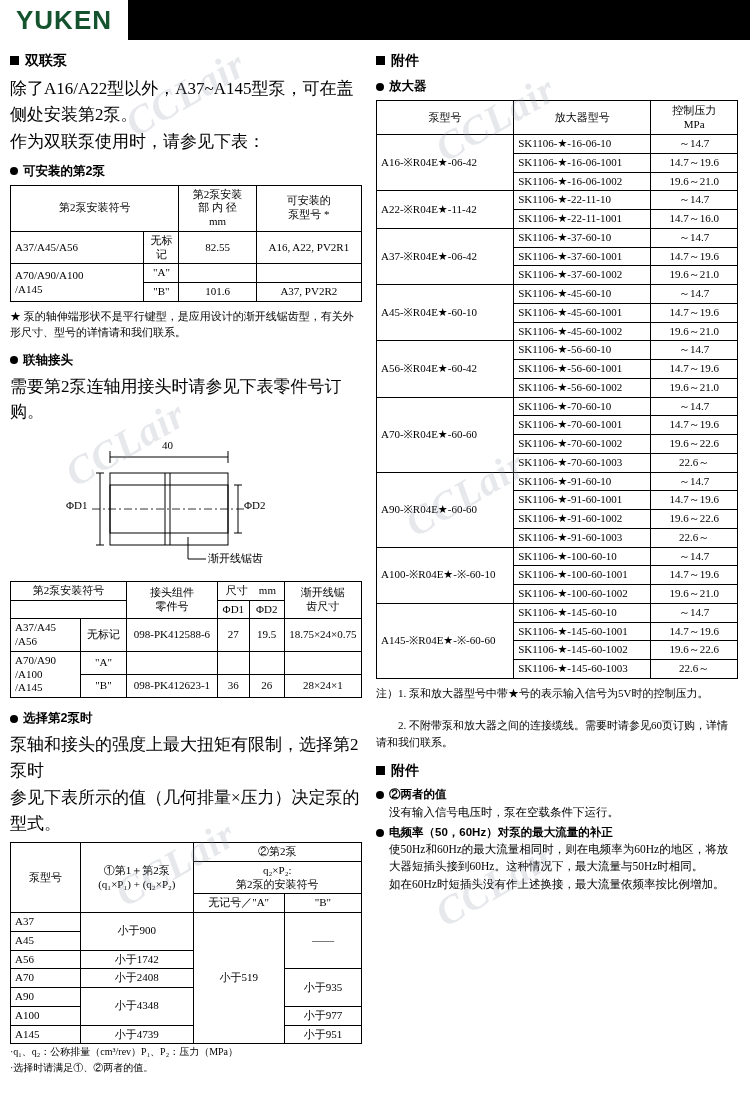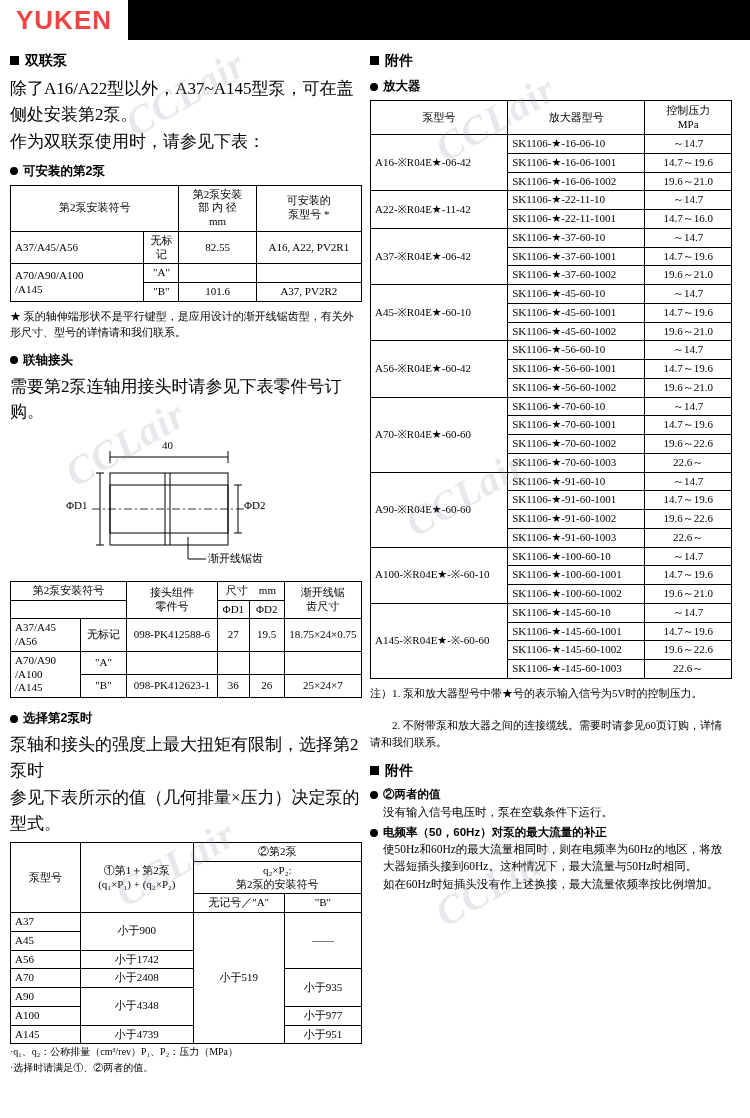--- a/index.html
+++ b/index.html
@@ -37,28 +37,28 @@
     left:0; top:0;
     width:128px; height:40px;
     background:#fff;
     display:flex; align-items:center; justify-content:center;
   }
   .logo-text {
     font-family:"Liberation Sans", sans-serif;
     font-weight:bold;
     font-size:26px;
     letter-spacing:1px;
-    color:#ef4444;
+    color:#14532d;
   }
   .page {
     padding:8px 10px 0 10px;
     position:relative;
     z-index:2;
   }
-  .cols { display:flex; gap:8px; }
+  .cols { display:flex; gap:14px; }
   .col-left { width:352px; }
   .col-right { width:362px; }
 
   h2.sec {
     font-size:14px;
     font-weight:bold;
     margin:4px 0 6px 0;
     font-family:"Liberation Sans", sans-serif;
   }
   h2.sec .sq {
@@ -263,21 +263,21 @@
         <td></td>
         <td></td>
         <td></td>
         <td></td>
       </tr>
       <tr>
         <td>"B"</td>
         <td>098-PK412623-1</td>
         <td>36</td>
         <td>26</td>
-        <td>25×24×7</td>
+        <td>28×24×1</td>
       </tr>
     </tbody>
         </table>
 
     <div class="bullet-h" style="margin-top:12px">
       <span class="dot"></span><span>选择第2泵时</span>
     </div>
     <p class="txt">泵轴和接头的强度上最大扭矩有限制，选择第2泵时</p>
     <p class="txt">参见下表所示的值（几何排量×压力）决定泵的型式。</p>
 

